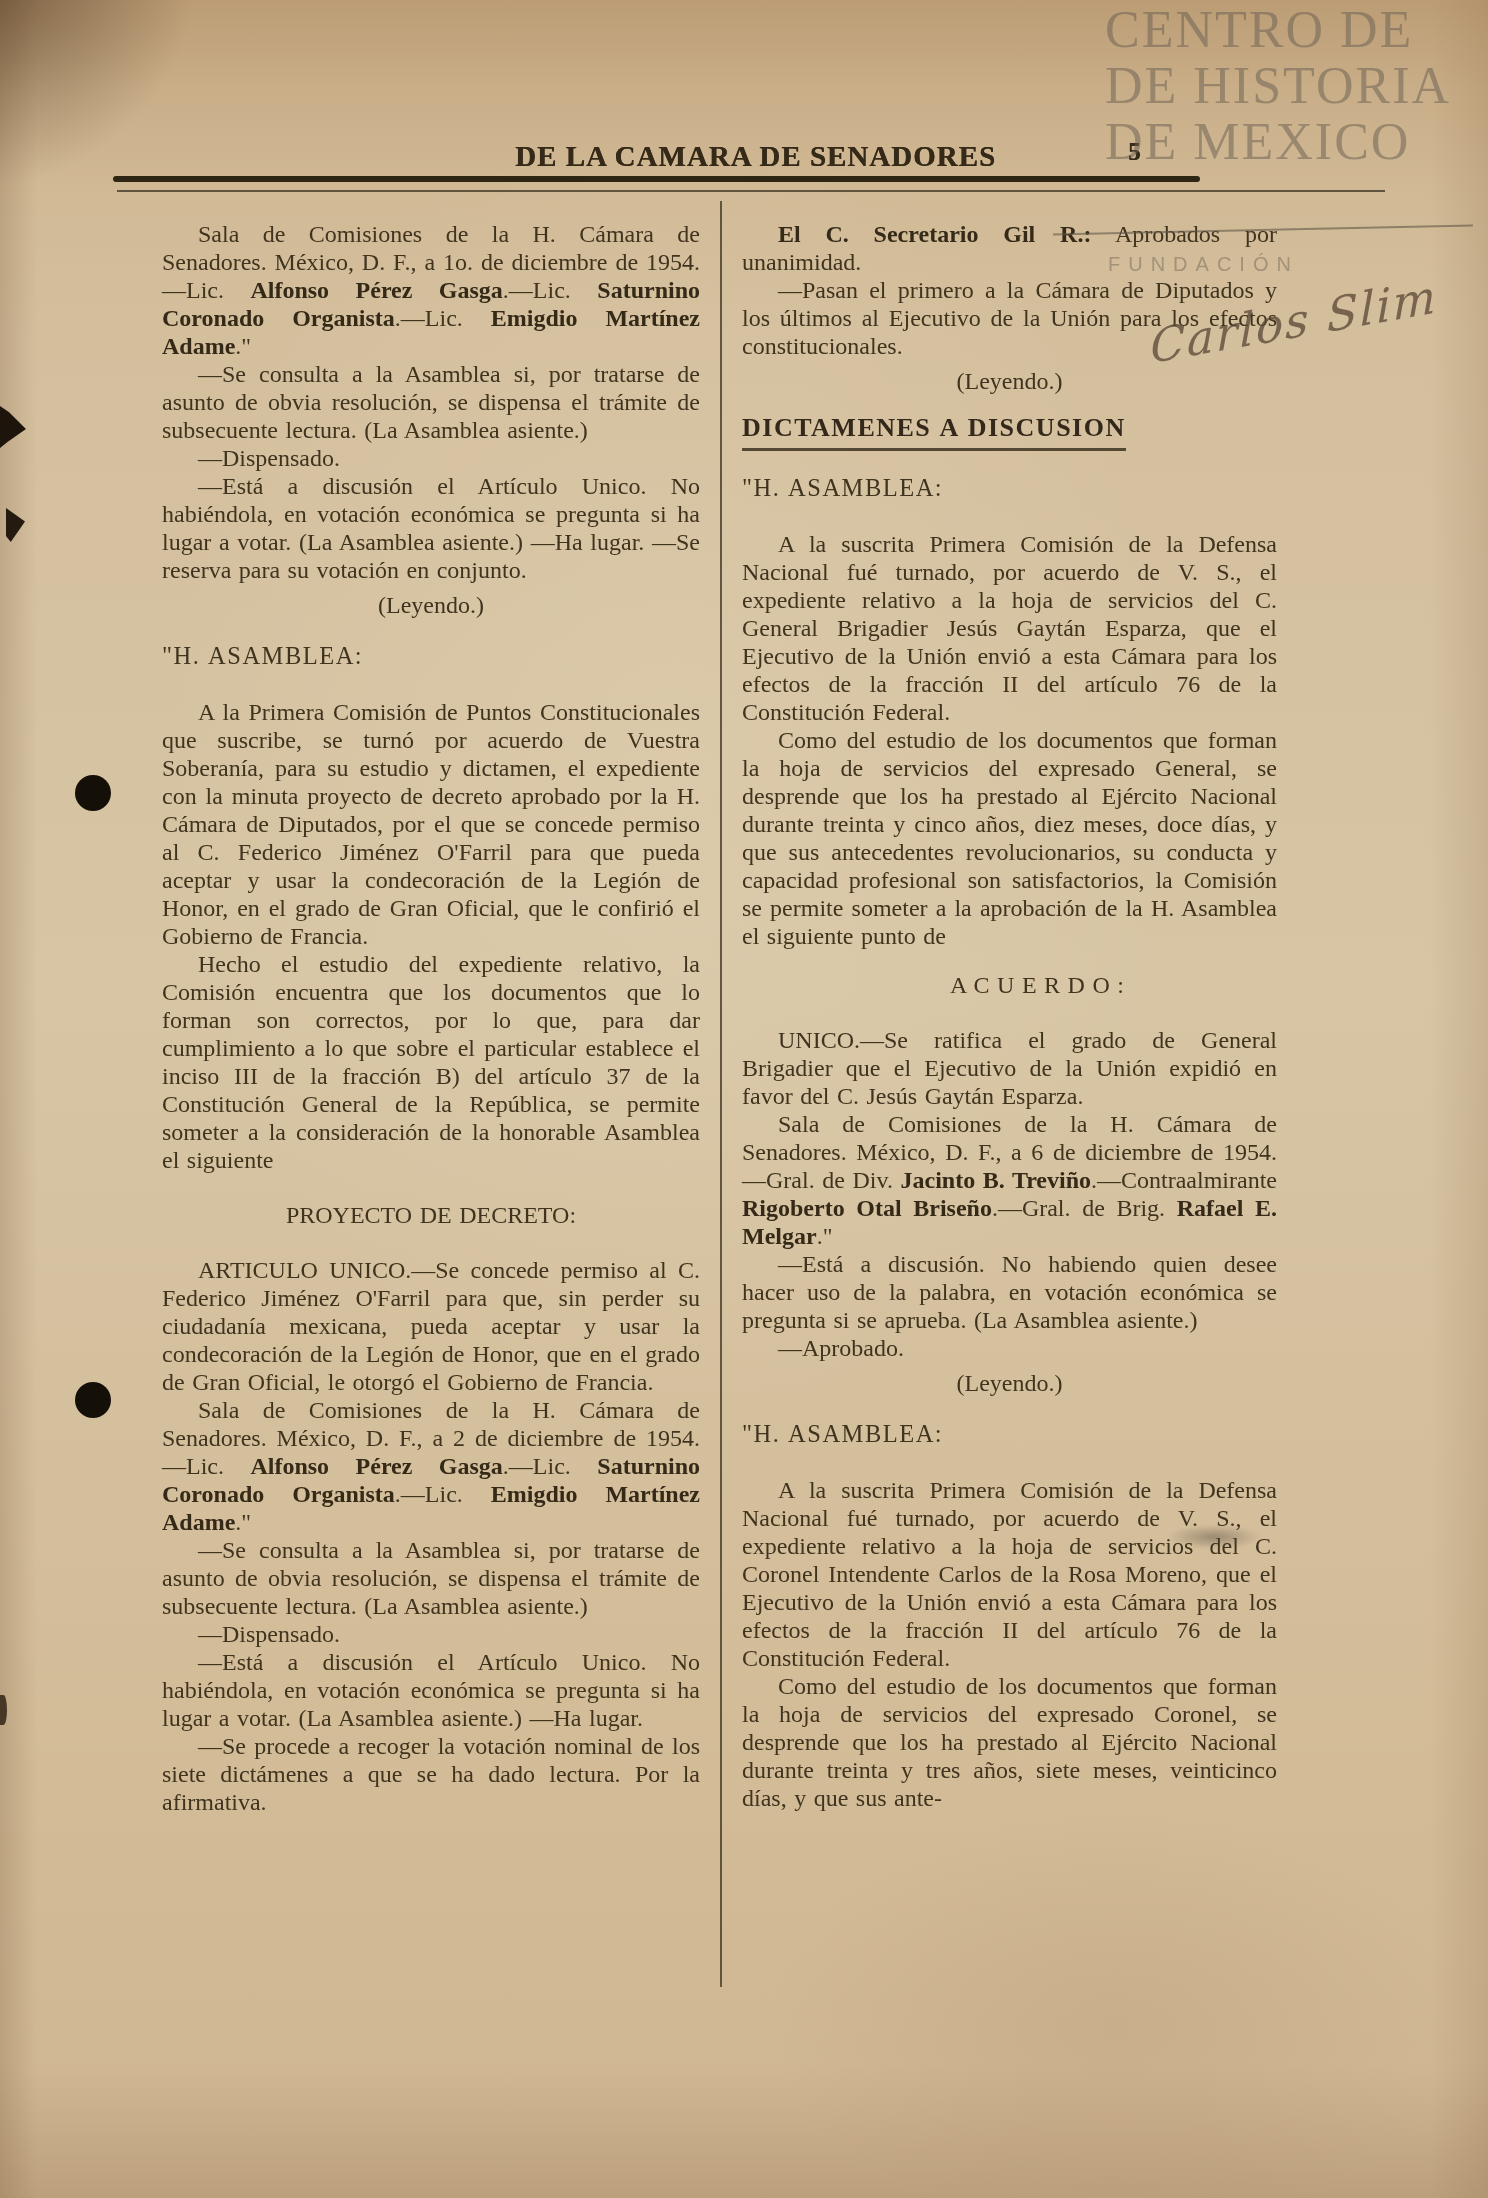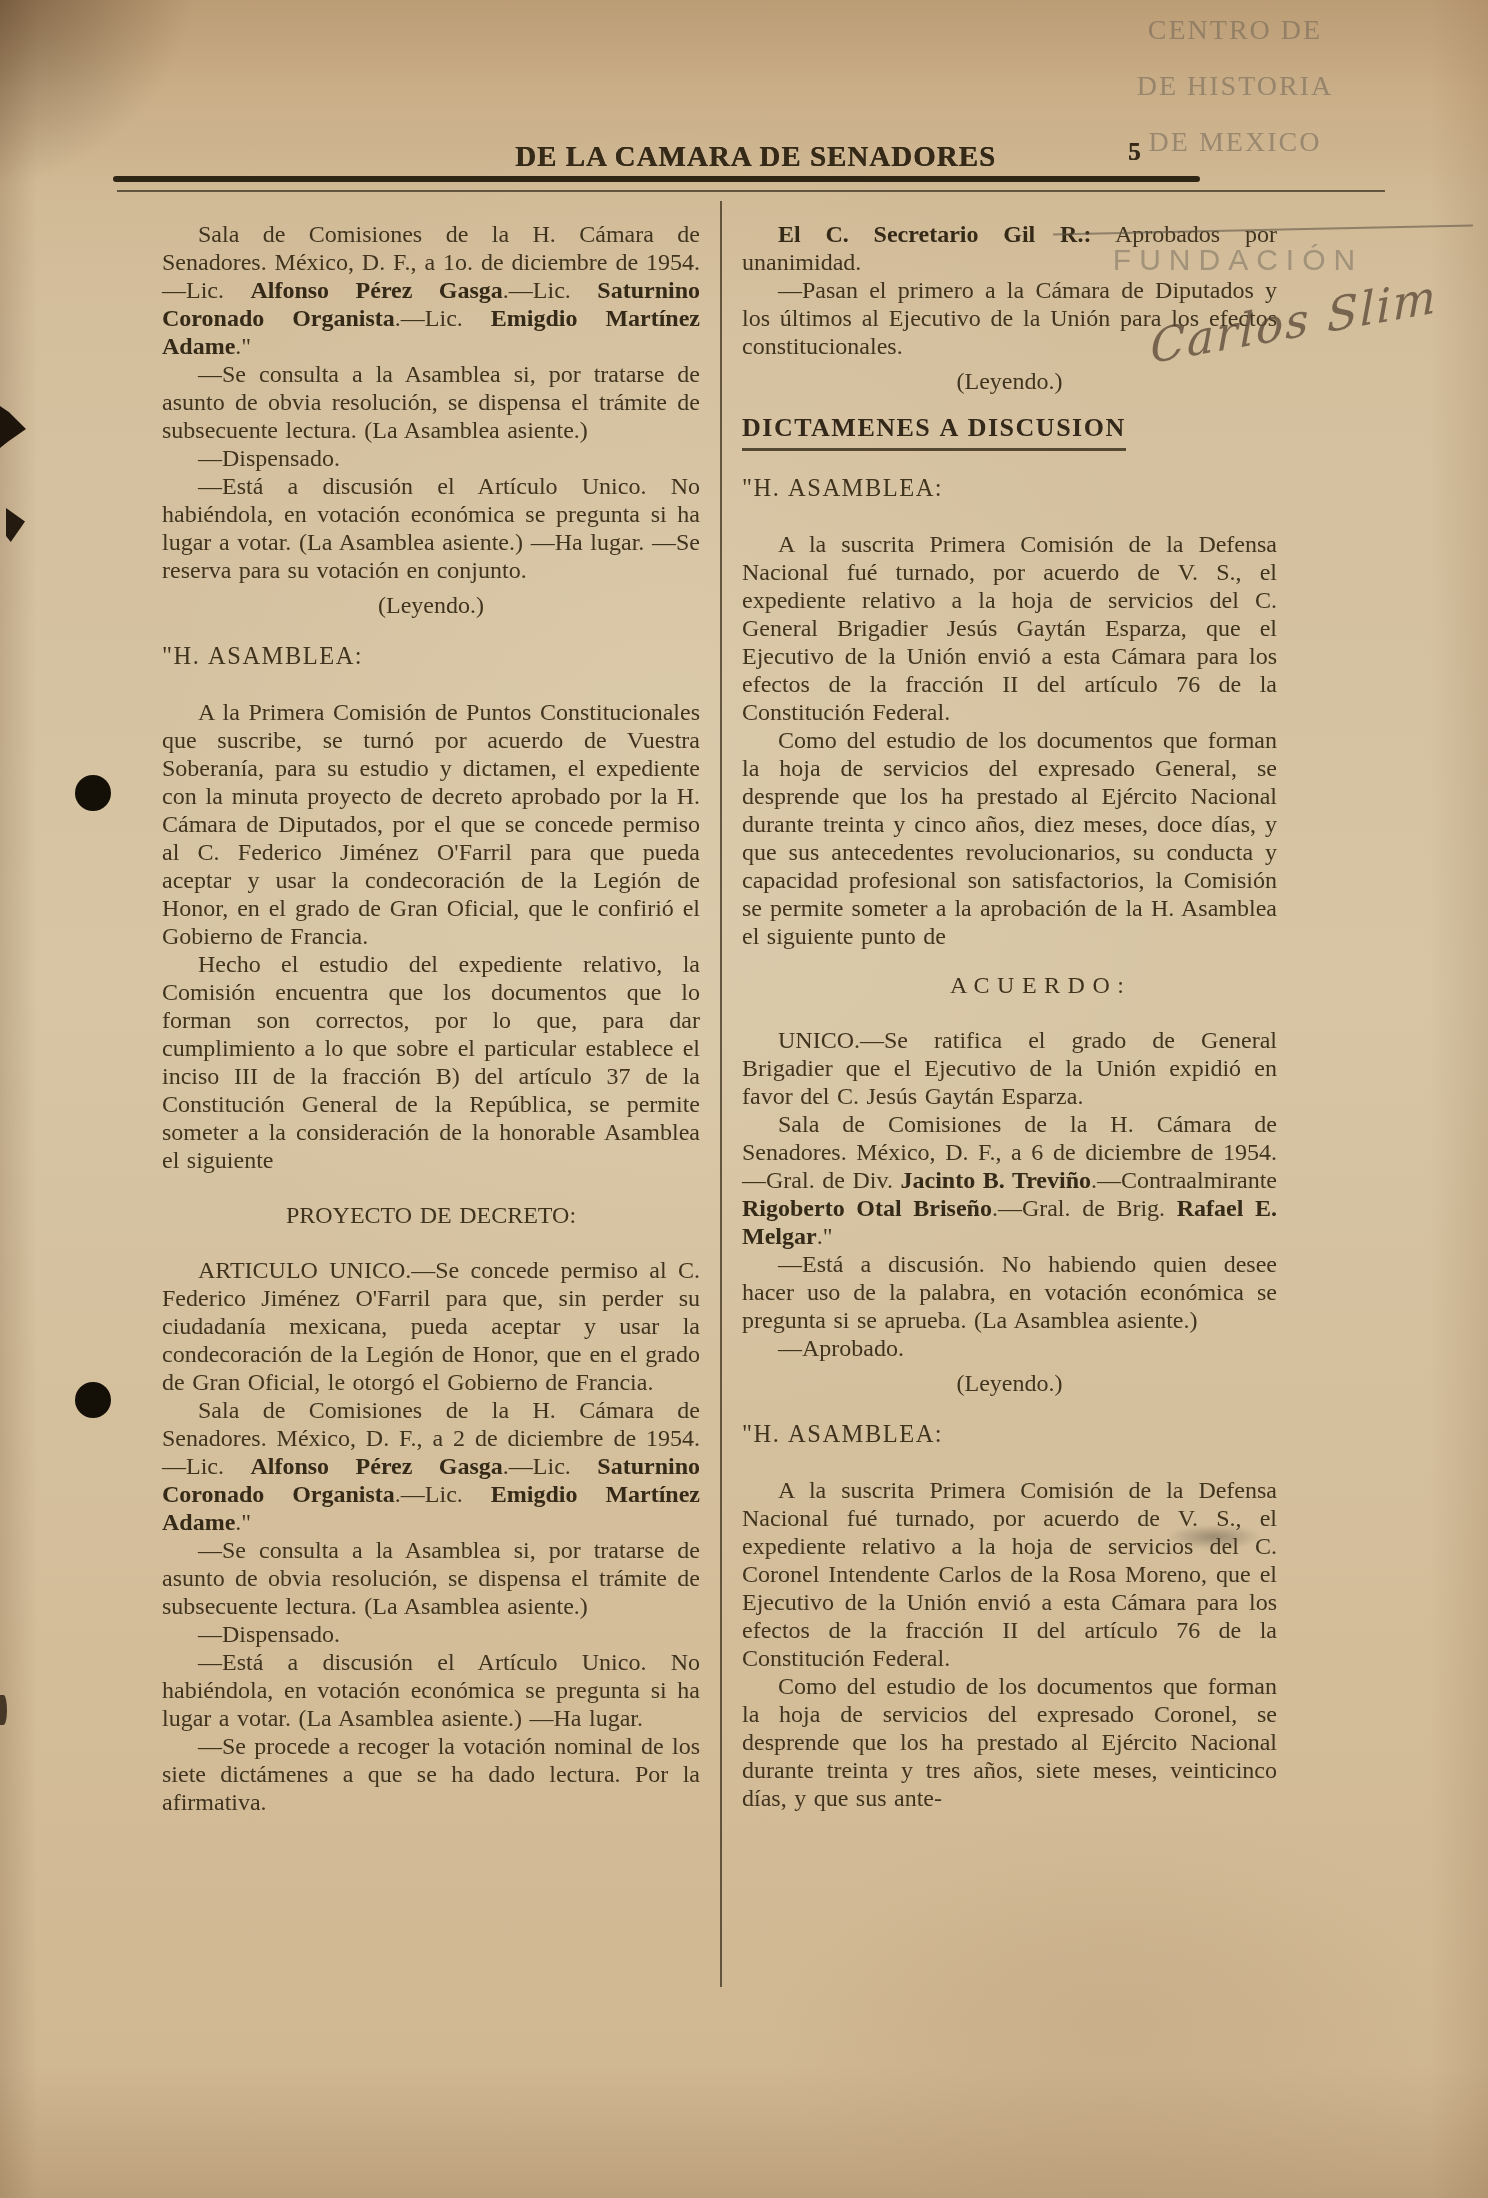--- a/index.html
+++ b/index.html
@@ -48,27 +48,27 @@
     margin:19px 0 23px 0;text-indent:0;text-align:left;
     font-weight:bold;font-size:26px;letter-spacing:1.5px;color:#33281a;
     width:max-content;max-width:100%;
     border-bottom:3px solid rgba(62,50,32,0.85);padding-bottom:6px;
   }
   .b-acuerdo{margin:21px 0 27px 0;text-align:center;text-indent:0;padding-left:55px;}
 
   .watermark{
     position:absolute;left:1105px;top:2px;width:260px;
     text-align:center;font-family:"Liberation Serif",serif;
-    font-size:28px;line-height:56px;letter-spacing:2px;
+    font-size:52px;line-height:56px;letter-spacing:2px;
     color:rgba(105,96,82,0.52);white-space:nowrap;
   }
   .wm-foundation{
-    position:absolute;left:1108px;top:243px;width:260px;text-align:center;
+    position:absolute;left:1108px;top:253px;width:260px;text-align:left;
     font-family:"Liberation Sans","DejaVu Sans",sans-serif;
-    font-size:30px;letter-spacing:8px;color:rgba(125,115,100,0.58);white-space:nowrap;
+    font-size:20px;letter-spacing:8px;color:rgba(125,115,100,0.58);white-space:nowrap;
   }
   .wm-signature{
     position:absolute;left:1148px;top:292px;width:320px;
     font-family:"DejaVu Serif",serif;font-style:italic;
     font-size:46px;letter-spacing:2px;color:rgba(88,70,52,0.75);
     transform:rotate(-10deg) skewX(-10deg);white-space:nowrap;
   }
   .wm-strike{
     position:absolute;left:1053px;top:229px;width:420px;height:2px;
     background:rgba(96,86,72,0.6);transform:rotate(-1.2deg);

